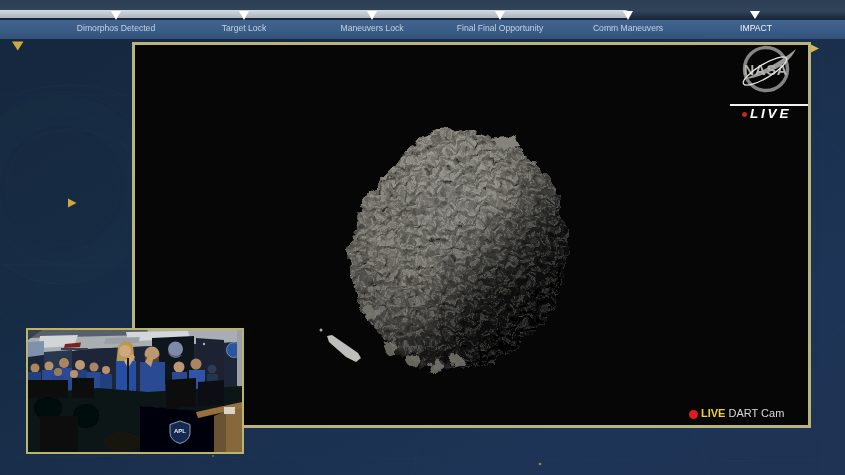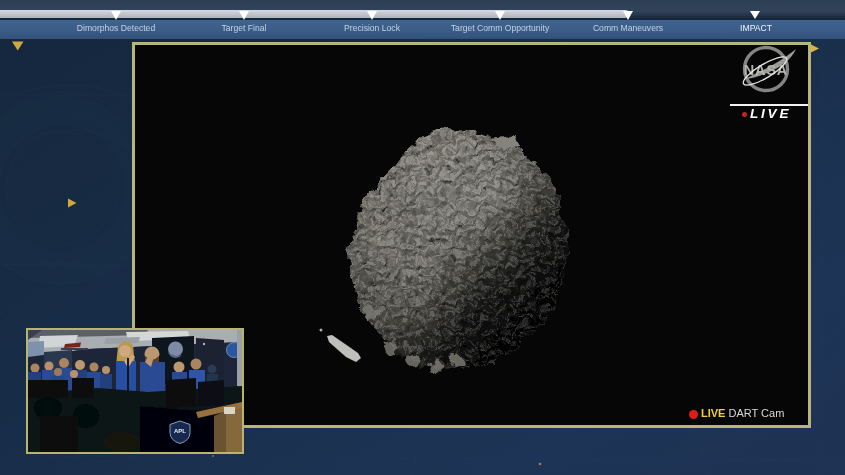--- a/index.html
+++ b/index.html
@@ -47,23 +47,23 @@
   <div id="topband"></div>
   <div id="bar"></div>
   <div class="tri" style="left:111px"></div>
   <div class="tri" style="left:239px"></div>
   <div class="tri" style="left:367px"></div>
   <div class="tri" style="left:495px"></div>
   <div class="tri" style="left:623px"></div>
   <div class="tri" style="left:750px;border-left-width:5px;border-right-width:5px;border-top-width:8px"></div>
   <div id="bluebar">
     <span class="lbl" style="left:116px">Dimorphos Detected</span>
-    <span class="lbl" style="left:244px">Target Final</span>
-    <span class="lbl" style="left:372px">Precision Lock</span>
-    <span class="lbl" style="left:500px">Target Comm Opportunity</span>
+    <span class="lbl" style="left:244px">Target Lock</span>
+    <span class="lbl" style="left:372px">Maneuvers Lock</span>
+    <span class="lbl" style="left:500px">Final Final Opportunity</span>
     <span class="lbl" style="left:628px">Comm Maneuvers</span>
     <span class="lbl b" style="left:756px">IMPACT</span>
   </div>
 
   <svg style="position:absolute;left:0;top:0" width="845" height="475" viewBox="0 0 845 475">
     <path d="M12,41.5 L23.5,41.5 L17.7,50.5 Z" fill="#cfa93f"></path>
     <path d="M68,198.5 L76.5,203 L68,207.5 Z" fill="#cfa93f"></path>
     <path d="M810,44 L819,48.5 L810,53 Z" fill="#d9b44a"></path>
   </svg>
 

